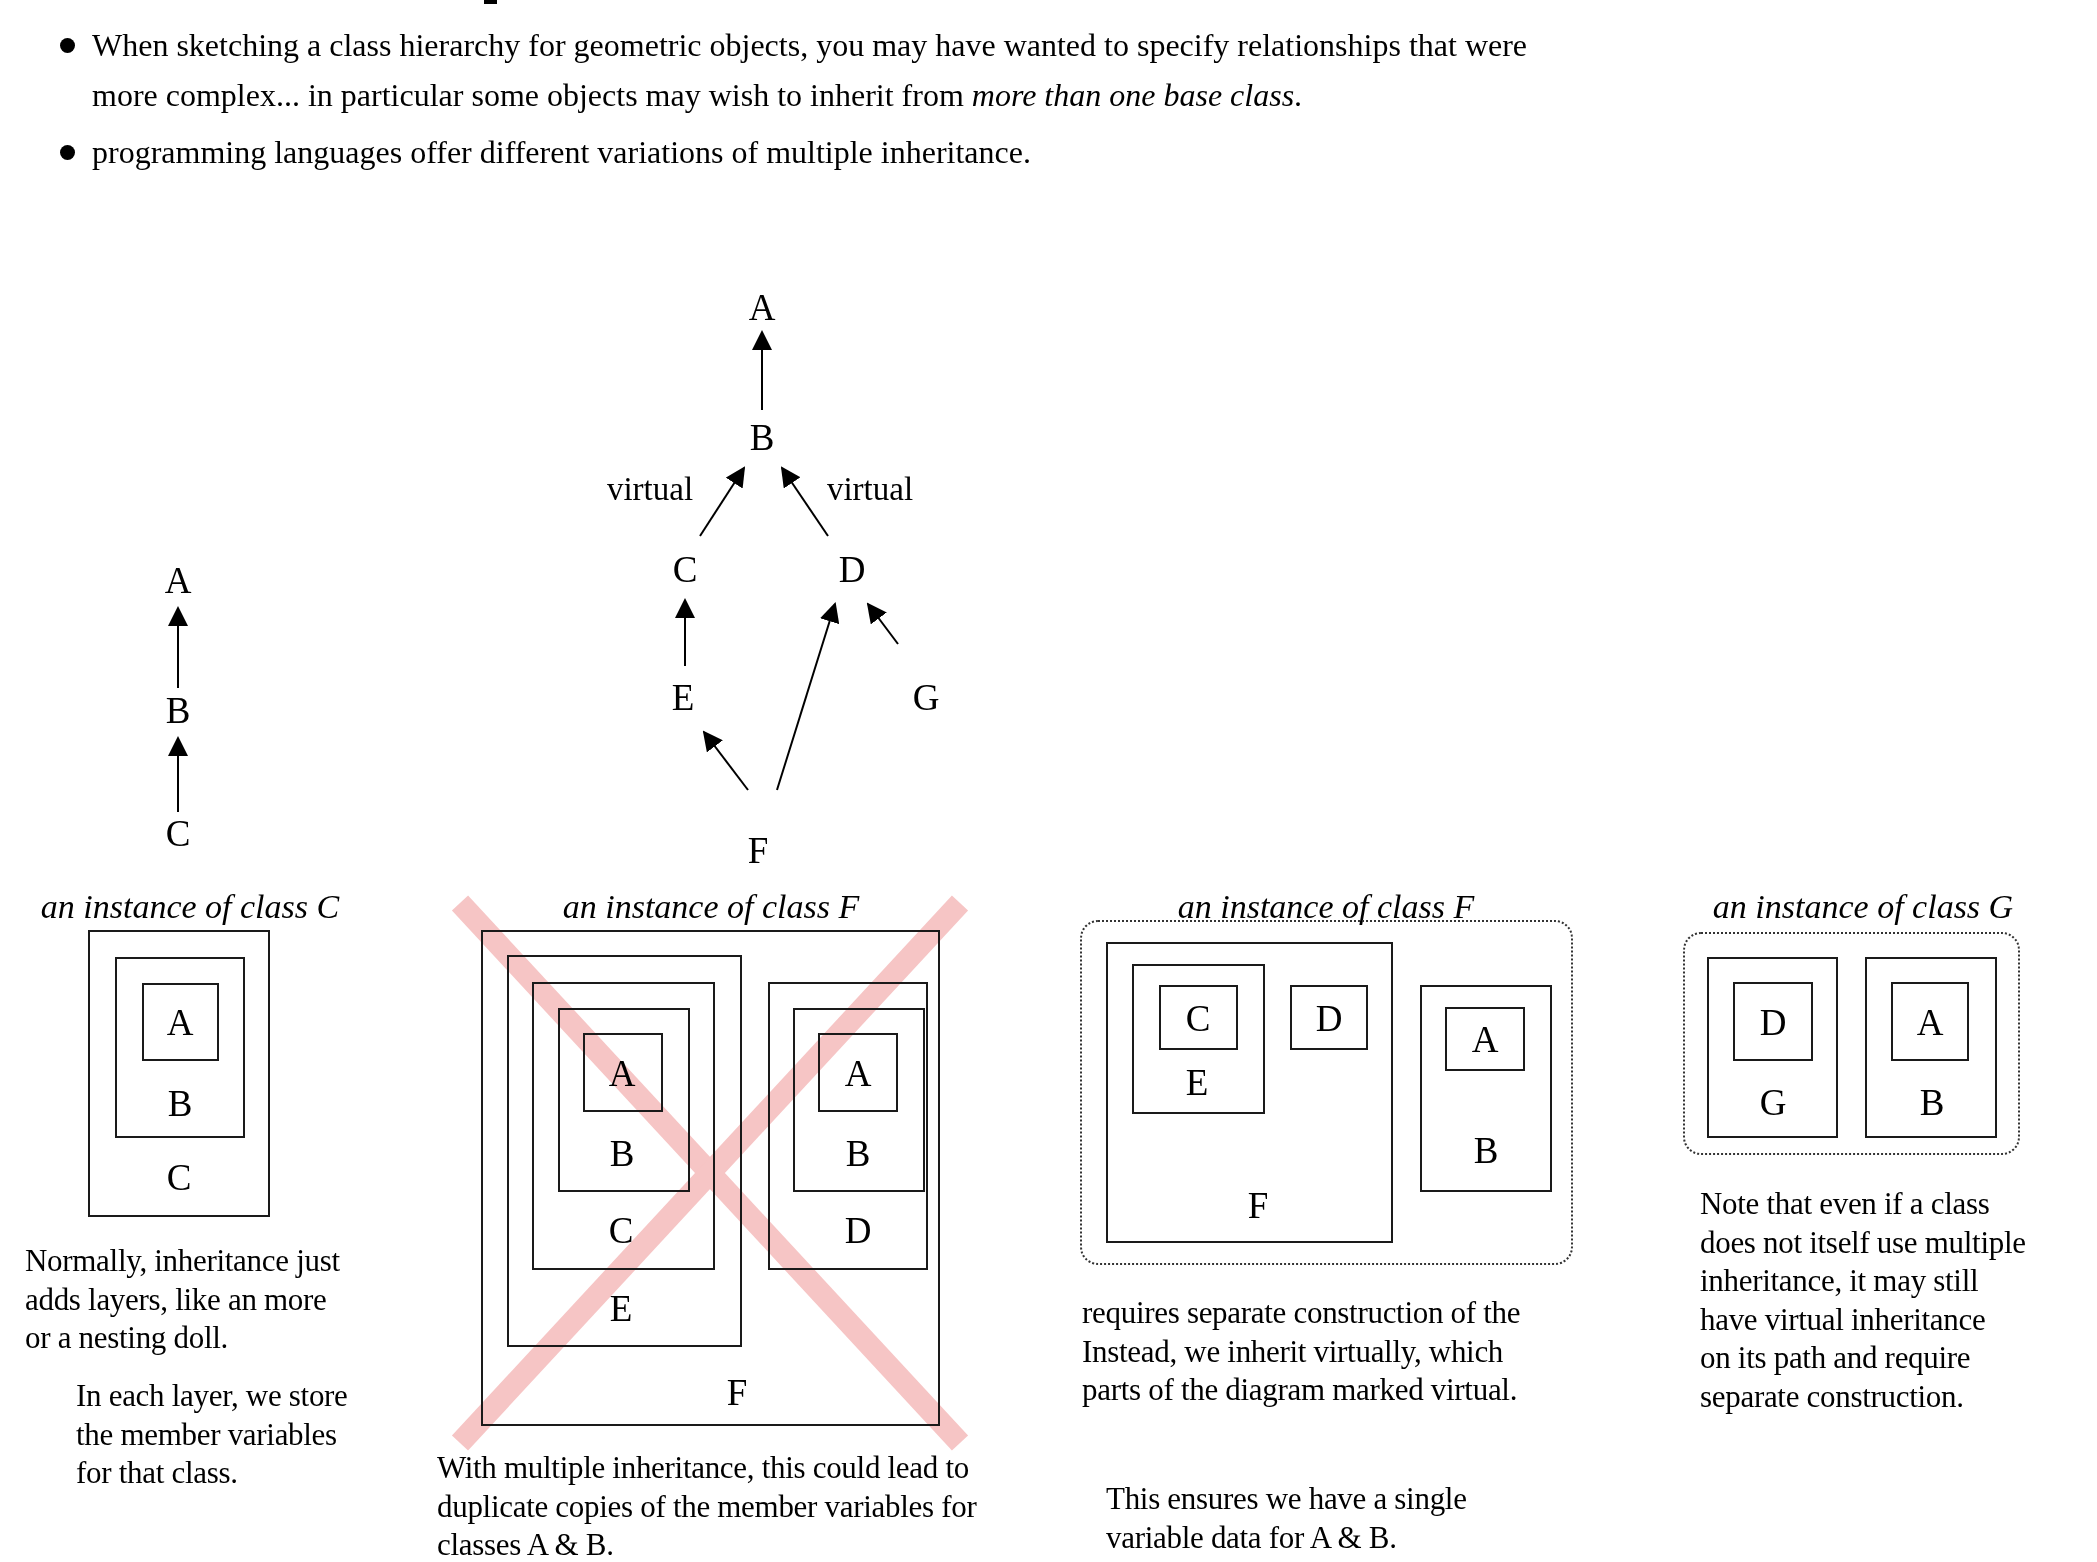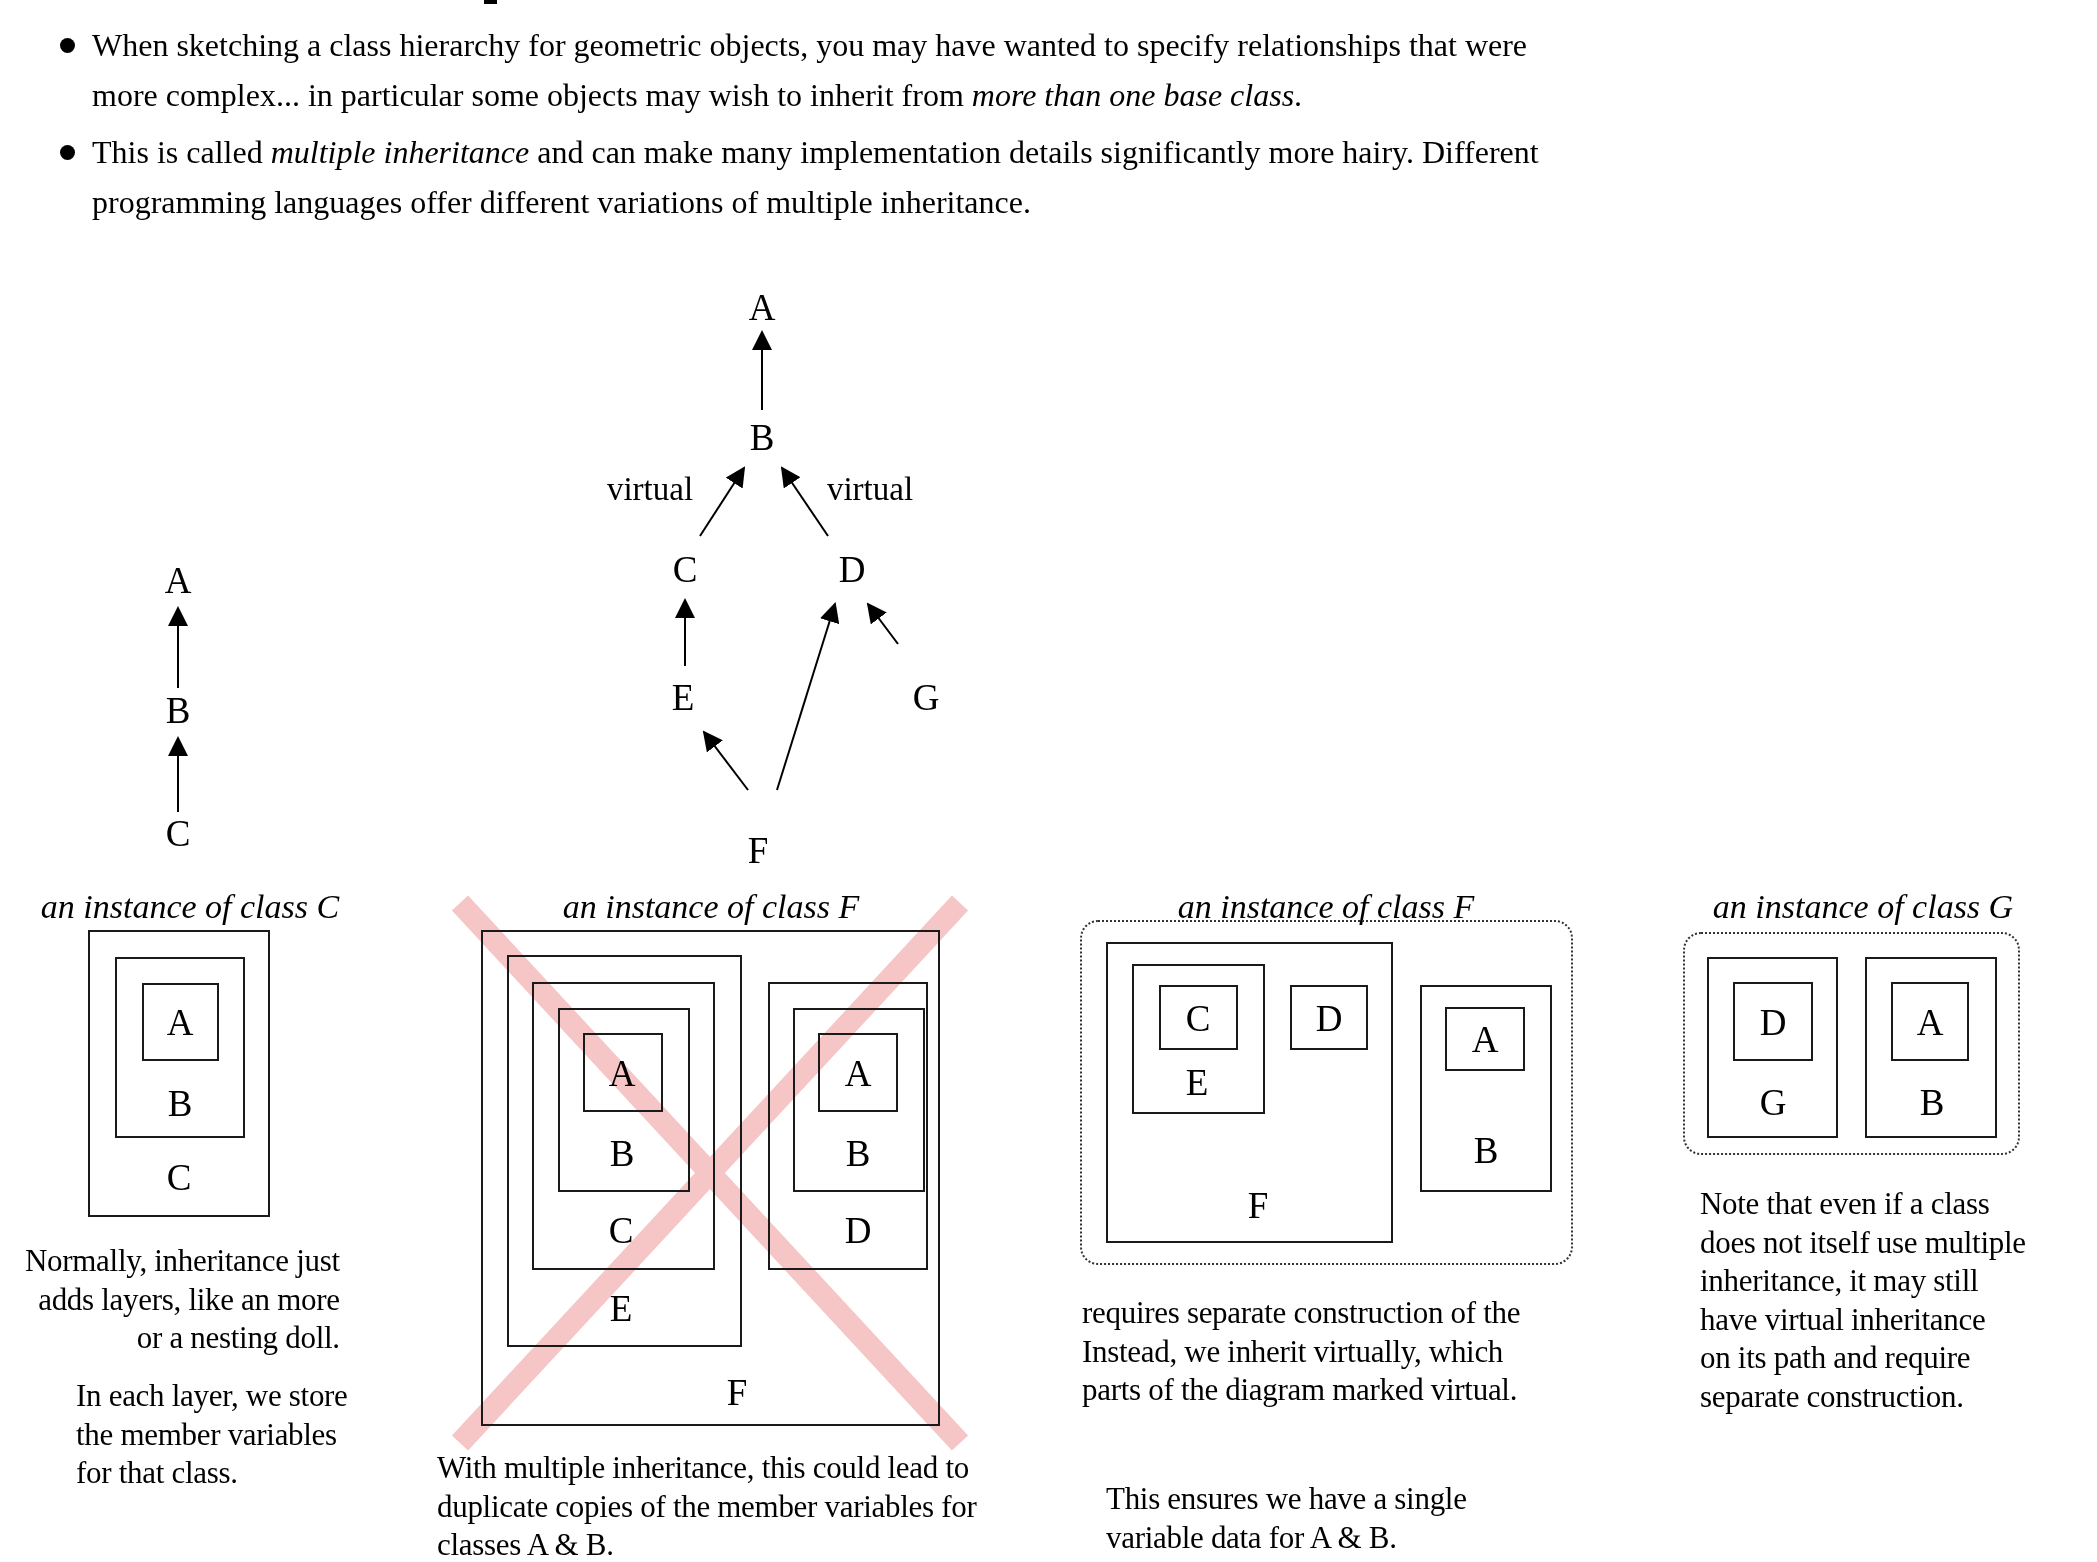--- a/index.html
+++ b/index.html
@@ -31,21 +31,20 @@
   <div class="titlebit" style="left:484px; top:0; width:13px; height:4px;"></div>
 
   <div class="bullet-dot" style="left:60px; top:38px;"></div>
   <div class="bullet-text" style="left:92px; top:20px;">
     <div>When sketching a class hierarchy for geometric objects, you may have wanted to specify relationships that were</div>
     <div><span>more complex... in particular some objects may wish to inherit from </span><span class="em">more than one base class</span><span>.</span></div>
   </div>
 
   <div class="bullet-dot" style="left:60px; top:145px;"></div>
   <div class="bullet-text" style="left:92px; top:127px;">
-    <div><span>This is called </span><span class="em">multiple inheritance</span><span> and can make many implementation details significantly more hairy.  Different</span></div>
     <div>programming languages offer different variations of multiple inheritance.</div>
   </div>
 
   <svg class="layer" width="2097" height="1562" viewBox="0 0 2097 1562">
     <defs>
       <marker id="arrow" viewBox="0 0 10 10" refX="9" refY="5" markerWidth="10" markerHeight="10" orient="auto-start-reverse">
         <path d="M0,0 L10,5 L0,10 z" fill="#000"></path>
       </marker>
     </defs>
 
@@ -123,21 +122,21 @@
   <div class="dotbox" style="left:1683px; top:932px; width:337px; height:223px;"></div>
   <div class="box" style="left:1707px; top:957px; width:131px; height:181px;"></div>
   <div class="box" style="left:1733px; top:982px; width:80px;  height:79px;"></div>
   <div class="box" style="left:1865px; top:957px; width:132px; height:181px;"></div>
   <div class="box" style="left:1891px; top:982px; width:78px;  height:79px;"></div>
   <div class="lbl" style="left:1773px; top:1022px;">D</div>
   <div class="lbl" style="left:1773px; top:1102px;">G</div>
   <div class="lbl" style="left:1930px; top:1022px;">A</div>
   <div class="lbl" style="left:1932px; top:1102px;">B</div>
 
-  <div class="note" style="left:25px; top:1242px;text-align:right;">
+  <div class="note" style="left:25px; top:1242px;">
     <div>Normally, inheritance just</div>
     <div>adds layers, like an more</div>
     <div>or a nesting doll.</div>
   </div>
   <div class="note" style="left:33px; top:1377px;margin-left:43px;">
     <div>In each layer, we store</div>
     <div>the member variables</div>
     <div>for that class.</div>
   </div>
 

